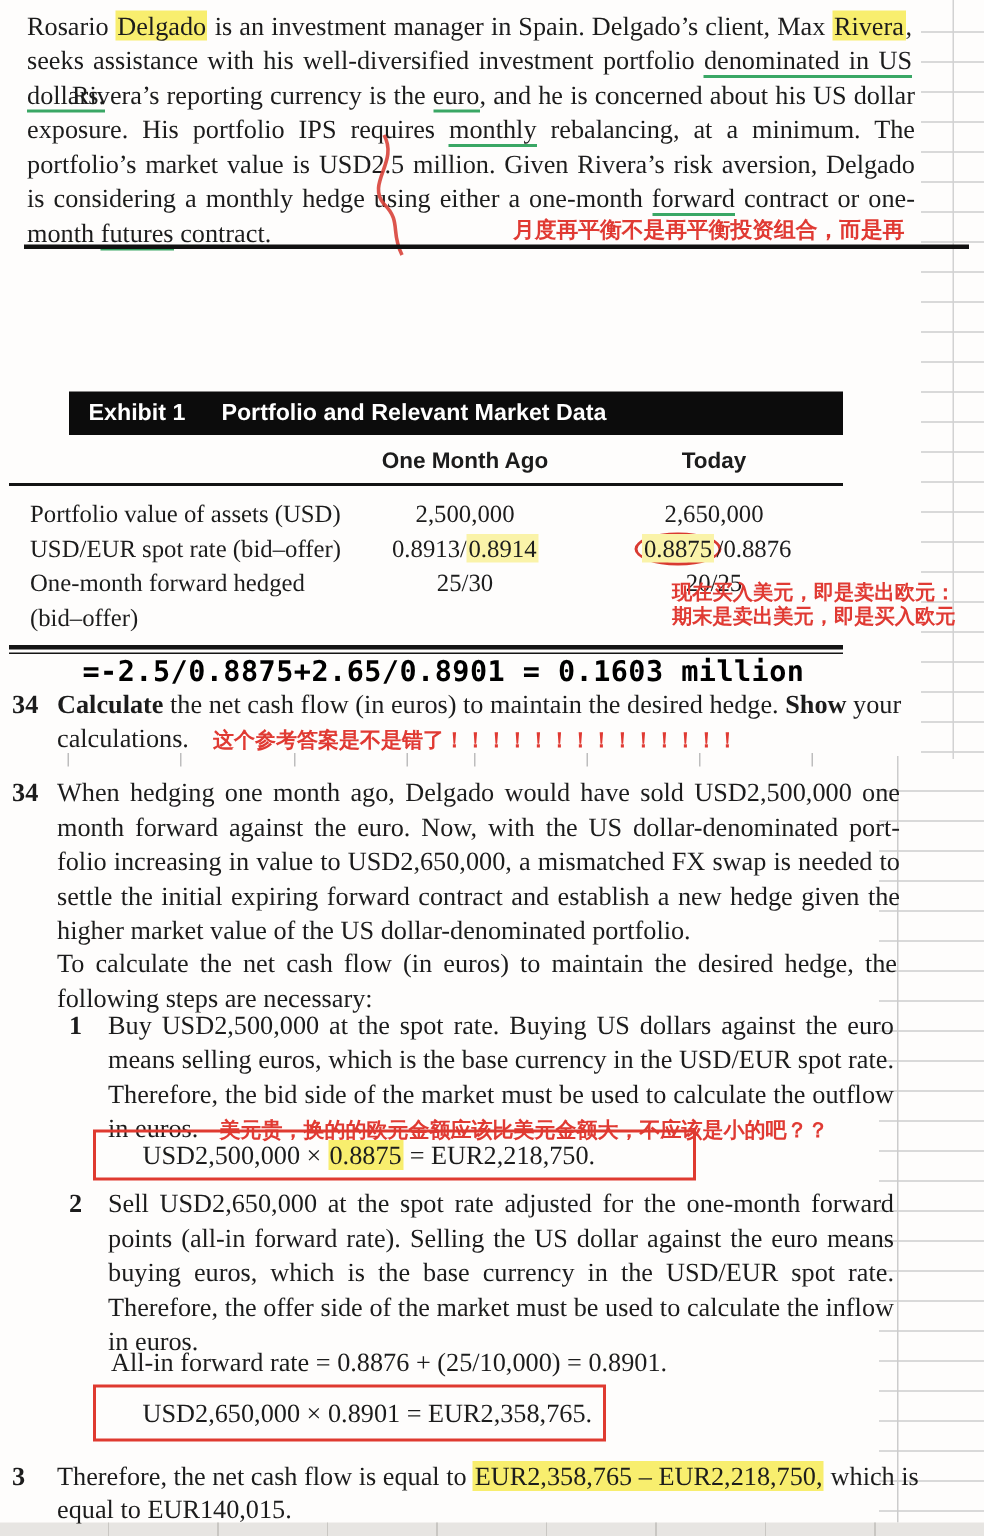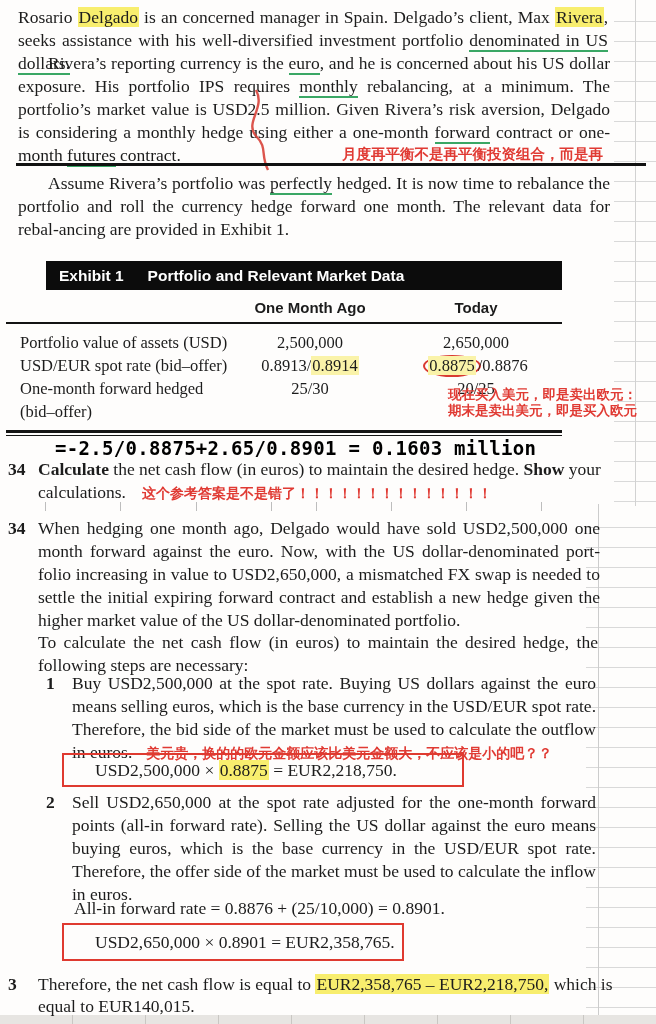--- a/index.html
+++ b/index.html
@@ -57,33 +57,32 @@
   <div class="tick" style="left:45px"></div>
   <div class="tick" style="left:120px"></div>
   <div class="tick" style="left:196px"></div>
   <div class="tick" style="left:271px"></div>
   <div class="tick" style="left:316px"></div>
   <div class="tick" style="left:391px"></div>
   <div class="tick" style="left:466px"></div>
   <div class="tick" style="left:541px"></div>
   <div class="abs bottom-band"></div>
 
-  <p class="abs just" style="top:6px;left:18px;width:590px;margin:0"><span>Rosario </span><span class="hl">Delgado</span><span> is an concerned manager in Spain. Delgado’s client, Max </span><span class="hl">Rivera</span><span>, seeks assistance with his well-diversified investment portfolio </span><span class="gu">denominated in US dollars.</span></p>
+  <p class="abs just" style="top:6px;left:18px;width:590px;margin:0"><span>Rosario </span><span class="hl">Delgado</span><span> is an investment manager in Spain. Delgado’s client, Max </span><span class="hl">Rivera</span><span>, seeks assistance with his well-diversified investment portfolio </span><span class="gu">denominated in US dollars.</span></p>
 
   <p class="abs just indent" style="top:52px;left:18px;width:592px;margin:0"><span>Rivera’s reporting currency is the </span><span class="gu">euro</span><span>, and he is concerned about his US dollar exposure. His portfolio IPS requires </span><span class="gu">monthly</span><span> rebalancing, at a minimum. The portfolio’s market value is USD2.5 million. Given Rivera’s risk aversion, Delgado is considering a monthly hedge using either a one-month </span><span class="gu">forward</span><span> contract or one-month </span><span class="gu">futures</span><span> contract.</span></p>
 
   <svg class="abs" style="top:88px;left:236px" width="50" height="84" viewBox="0 0 50 84">
     <path d="M20 2 C 30 20, 8 34, 20 48 C 32 60, 24 66, 32 82" fill="none" stroke="#d8423a" stroke-width="2.4" opacity="0.9"></path>
   </svg>
 
   <div class="abs cn" style="top:146px;left:342px;width:316px;font-size:14.5px">月度再平衡不是再平衡投资组合，而是再</div>
 
   <div class="abs blackline" style="top:163px;left:16px;width:630px"></div>
 
-  <p class="abs just indent" style="top:172px;left:18px;width:592px;margin:0"><span>Assume Rivera’s portfolio was </span><span class="gu">perfectly</span><span> hedged. It is now time to rebalance the portfolio and roll the currency hedge forward one month. The relevant data for rebal-ancing are provided in Exhibit 1.</span></p>
 
   <div class="abs exhibit" style="top:261px;left:6px">
     <div class="ex-bar">
       <span>Exhibit 1</span>
         <span class="gap"></span>
       <span>Portfolio and Relevant Market Data</span>
     </div>
     <div class="ex-grid ex-head">
       <div></div>
       <div>One Month Ago</div>

